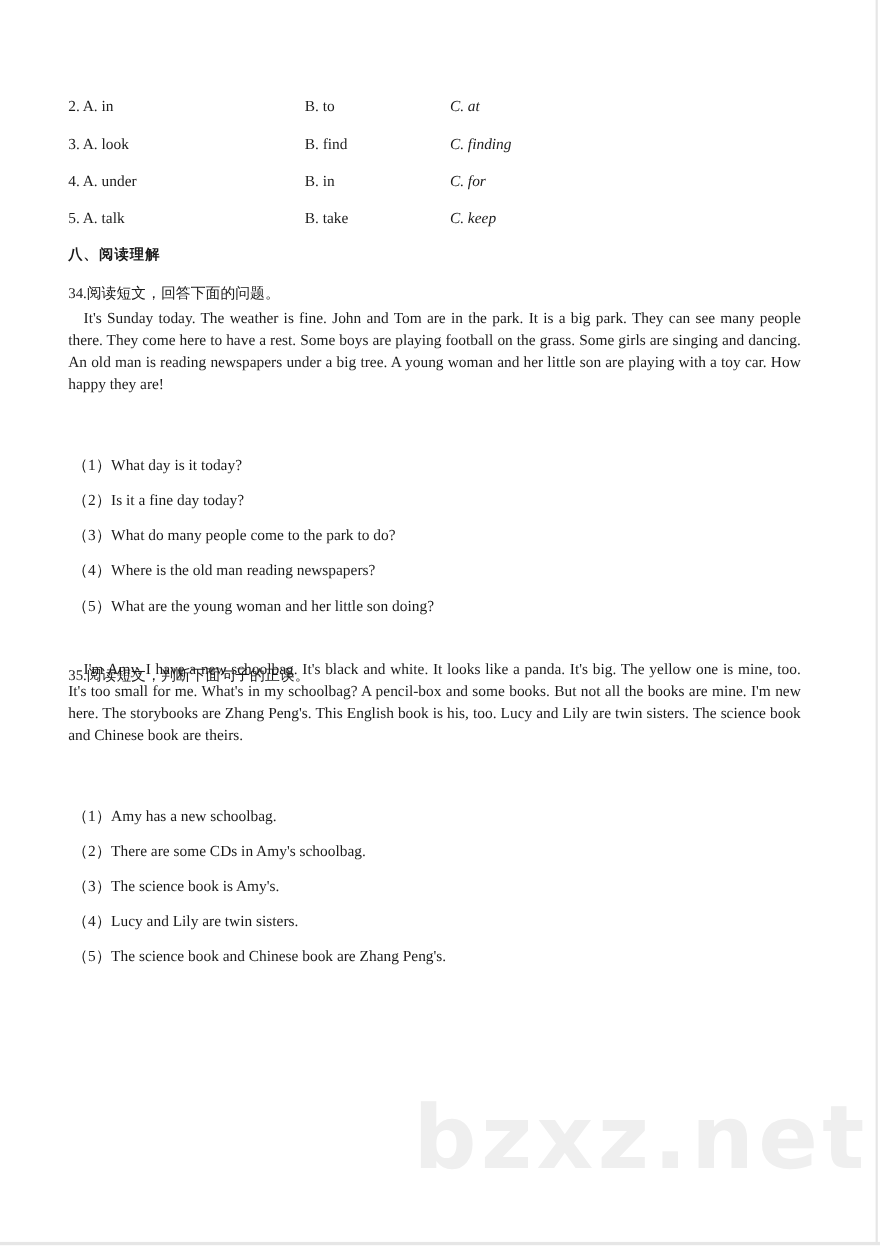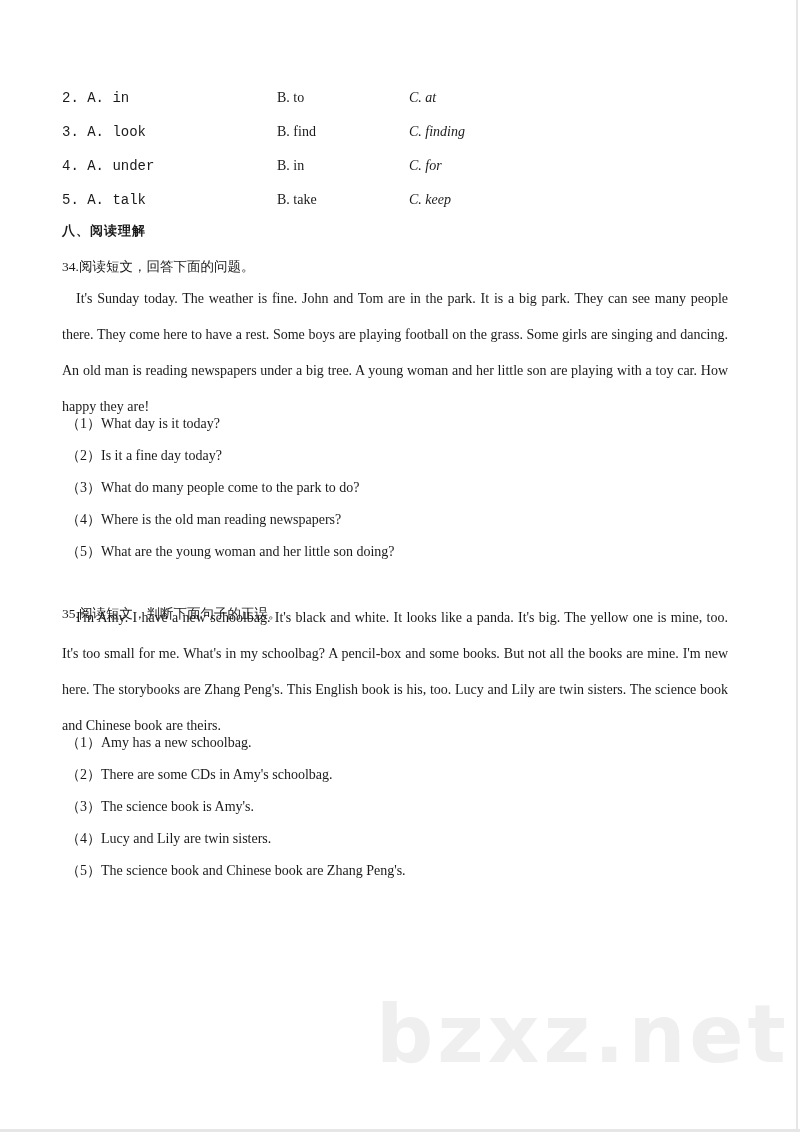--- a/index.html
+++ b/index.html
@@ -4,26 +4,26 @@
 <style>
   html, body { margin: 0; padding: 0; }
   body {
     width: 800px; height: 1134px; background: #ffffff; position: relative; overflow: hidden;
     font-family: "Liberation Serif", "DejaVu Serif", serif; color: #1a1a1a;
   }
   .page-edge-right { position: absolute; top: 0; right: 2px; width: 2px; height: 1130px; background: #e6e6e6; }
   .page-edge-bottom { position: absolute; left: 0; bottom: 2px; width: 800px; height: 3px; background: #e6e6e6; }
   .content { position: absolute; left: 62px; top: 0; width: 668px; }
   .opt-row { position: absolute; left: 0; height: 20px; font-size: 14px; line-height: 20px; }
-  .opt-a { position: absolute; left: 0; white-space: nowrap; font-family: Liberation Mono, monospace; }
+  .opt-a { position: absolute; left: 0; white-space: nowrap; }
   .opt-b { position: absolute; left: 215px; white-space: nowrap; text-align: right; }
   .opt-c { position: absolute; left: 347px; white-space: nowrap; font-style: italic; }
   .section-heading { position: absolute; left: 0; top: 222px; font-size: 13px; font-weight: bold; font-family: "DejaVu Sans", sans-serif; letter-spacing: 1px; }
   .q-title { position: absolute; left: 0; font-size: 13.5px; line-height: 20px; font-family: Liberation Serif, serif; }
-  .passage { position: absolute; left: 0; width: 666px; font-size: 14px; line-height: 36px; text-align: justify; text-indent: 14px; }
+  .passage { position: absolute; left: 0; width: 666px; font-size: 14px; line-height: 20px; text-align: justify; text-indent: 14px; }
   .sub-q { position: absolute; left: 4px; font-size: 14px; line-height: 20px; white-space: nowrap; }
   .watermark { position: absolute; left: 376px; top: 988px; font-family: "DejaVu Sans", sans-serif; font-weight: bold; font-size: 80px; color: #efefef; letter-spacing: 4px; }
 </style>
 </head>
 <body>
 
 <div class="page-edge-right"></div>
 <div class="page-edge-bottom"></div>
 
 <div class="content">

